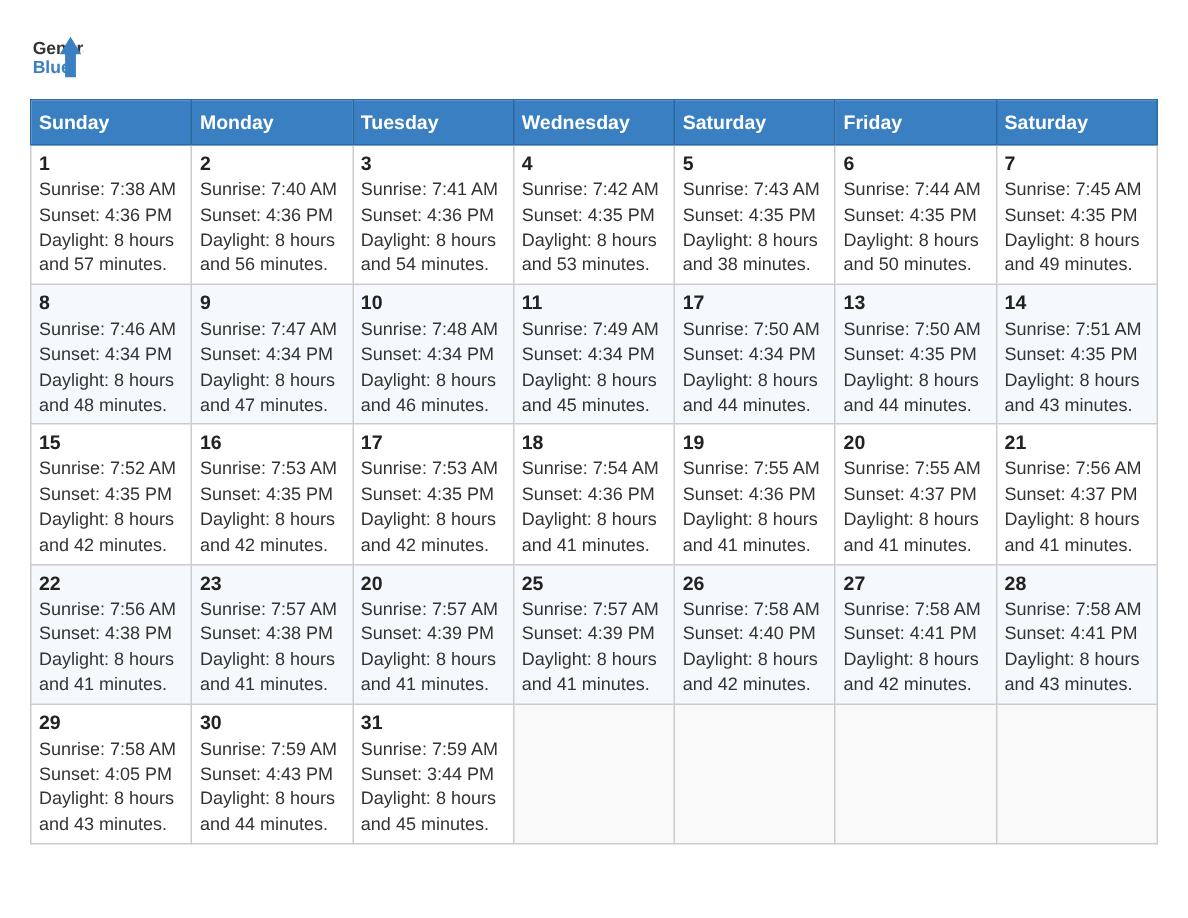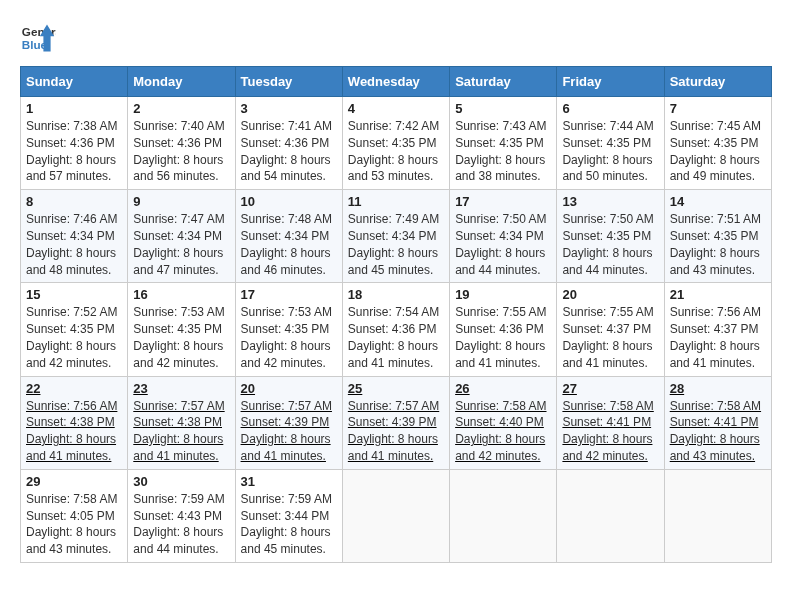--- a/index.html
+++ b/index.html
@@ -275,21 +275,21 @@
       </td>
         <td>
         <span class="day-num">21</span>
         <div class="day-info">
           <span>Sunrise: 7:56 AM</span><br>
           <span>Sunset: 4:37 PM</span><br>
           <span>Daylight: 8 hours and 41 minutes.</span>
         </div>
       </td>
       </tr>
-      <tr style="background: #e5e5e5; text-decoration: underline;">
+      <tr style="background: #e5e5e5;">
         <td>
         <span class="day-num">22</span>
         <div class="day-info">
           <span>Sunrise: 7:56 AM</span><br>
           <span>Sunset: 4:38 PM</span><br>
           <span>Daylight: 8 hours and 41 minutes.</span>
         </div>
       </td>
         <td>
         <span class="day-num">23</span>

